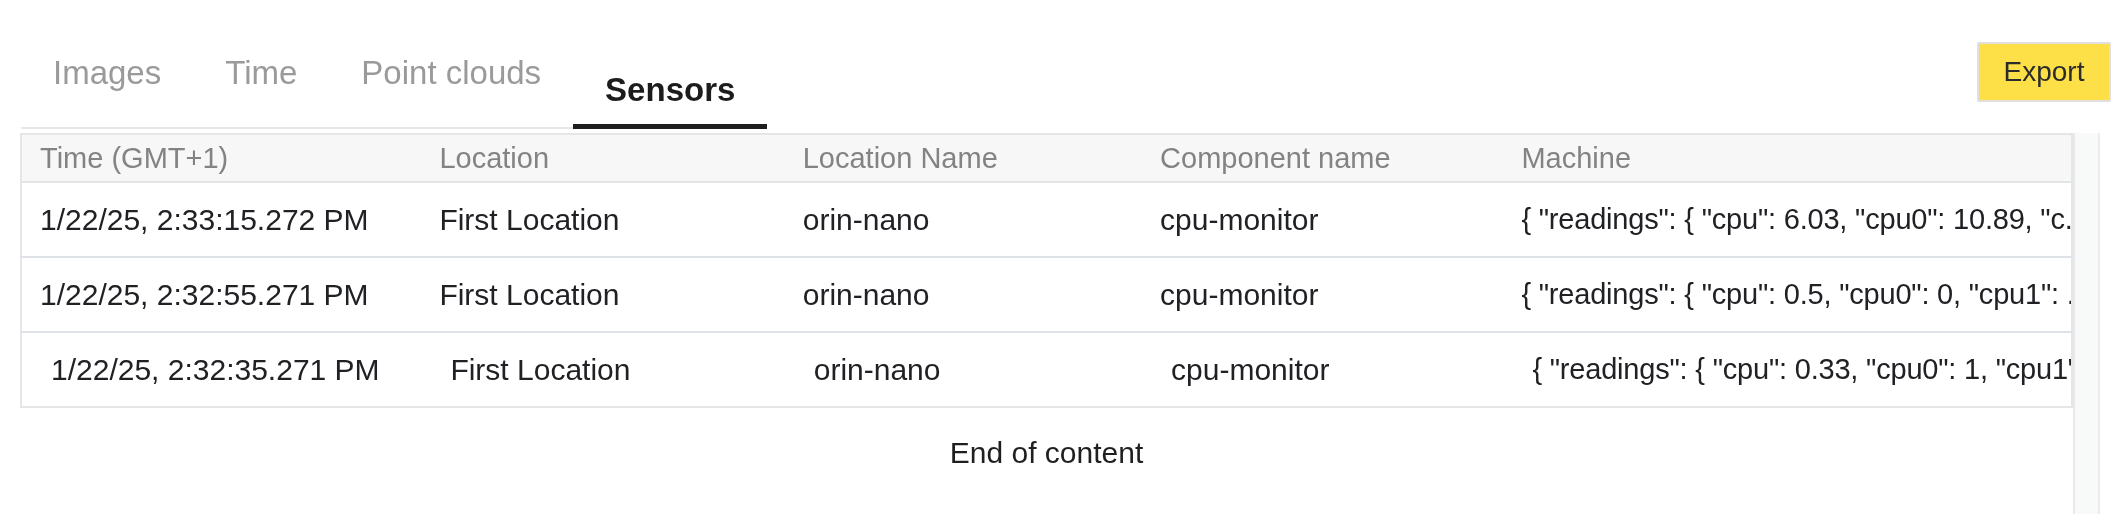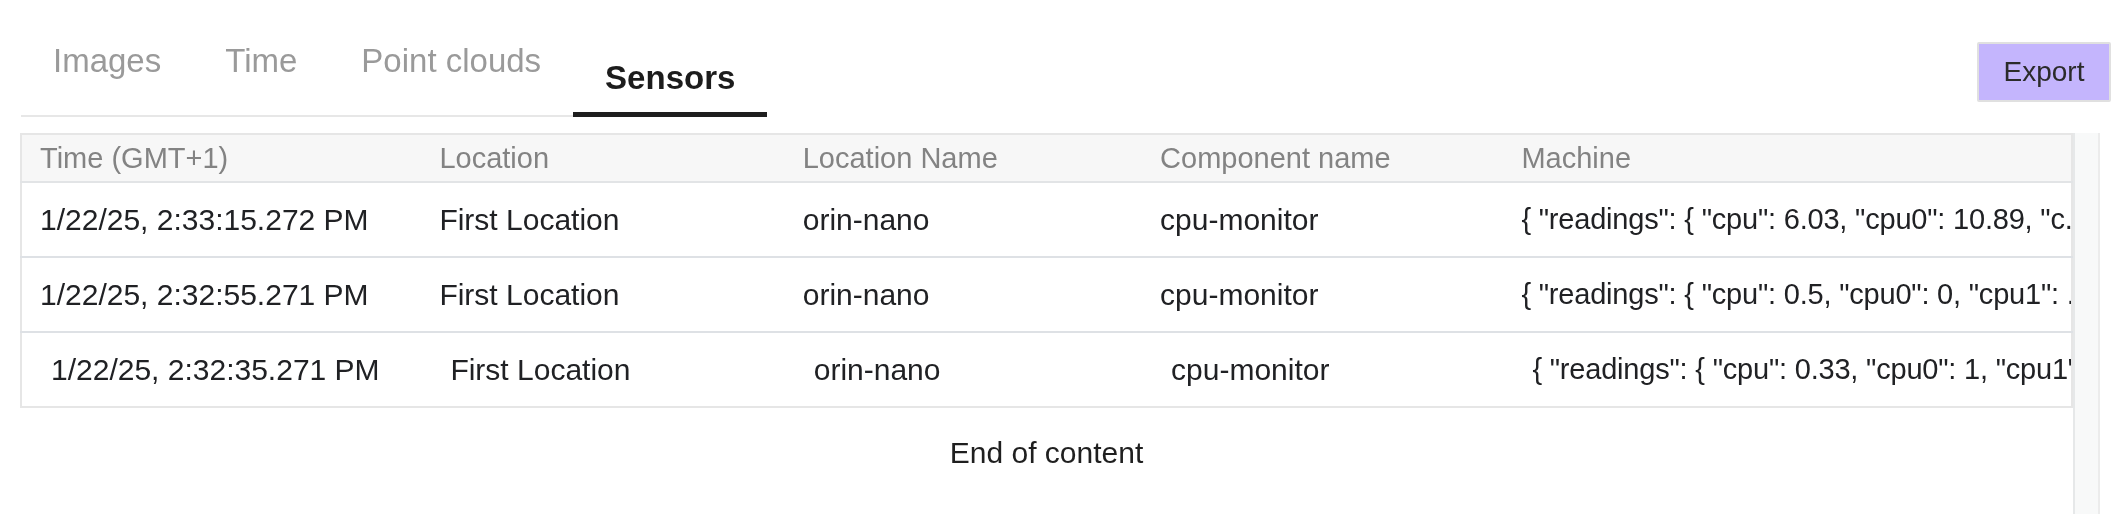--- a/index.html
+++ b/index.html
@@ -1,30 +1,30 @@
 <!DOCTYPE html>
 <html><head>
 <meta charset="utf-8">
 <style>
   * { margin:0; padding:0; box-sizing:border-box; }
   html,body { width:2128px; height:514px; background:#ffffff;
     font-family:"Liberation Sans", sans-serif; overflow:hidden; position:relative; }
 
   
-  .tabbar { position:absolute; left:21px; top:0; }
+  .tabbar { position:absolute; left:21px; top:12px; }
   .tabs { display:inline-flex; border-bottom:2px solid #e7e7e7; }
   .tab { position:relative; padding:44px 32px 21px 32px; font-size:33px; line-height:1;
     color:#9a9a9a; cursor:pointer; white-space:nowrap; }
   .tab.active { color:#1c1c1c; font-weight:700;margin-top:17px; }
   .tab.active::after { content:""; position:absolute; left:0; right:0; bottom:-2px;
     height:5px; background:#1e1e1e; }
 
   
   .export-btn { position:absolute; left:1977px; top:42px; width:134px; height:60px;
-    background:#c4b5fd; border:2px solid #e0e0e0; border-radius:2px;
+    background:#fde047; border:2px solid #e0e0e0; border-radius:2px;
     font-family:"Liberation Sans", sans-serif; font-size:28px; color:#2b2b2b;
     display:flex; align-items:center; justify-content:center; cursor:pointer; }
 
   
   .scroll-region { position:absolute; left:20px; top:133px; width:2080px; height:381px; }
 
   .data-table { width:2053px; border-collapse:collapse; table-layout:fixed;
     border:2px solid #e6e6e6; background:#ffffff; }
   .data-table col.c-time      { width:400px; }
   .data-table col.c-location  { width:363px; }

